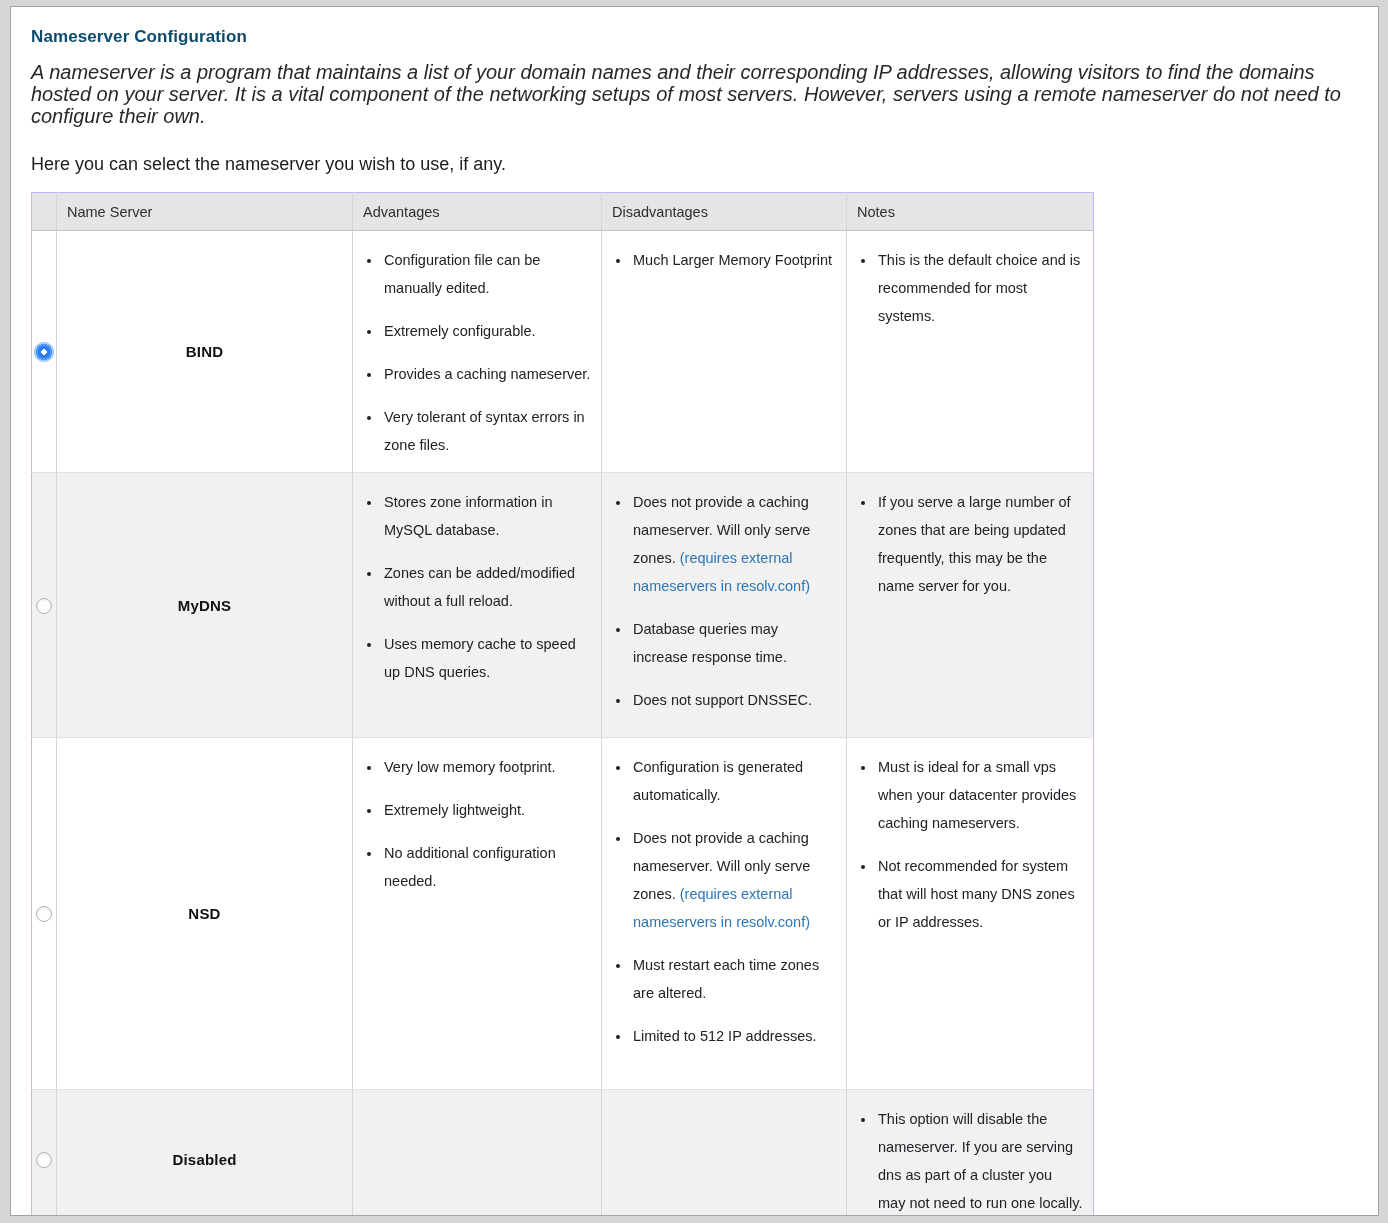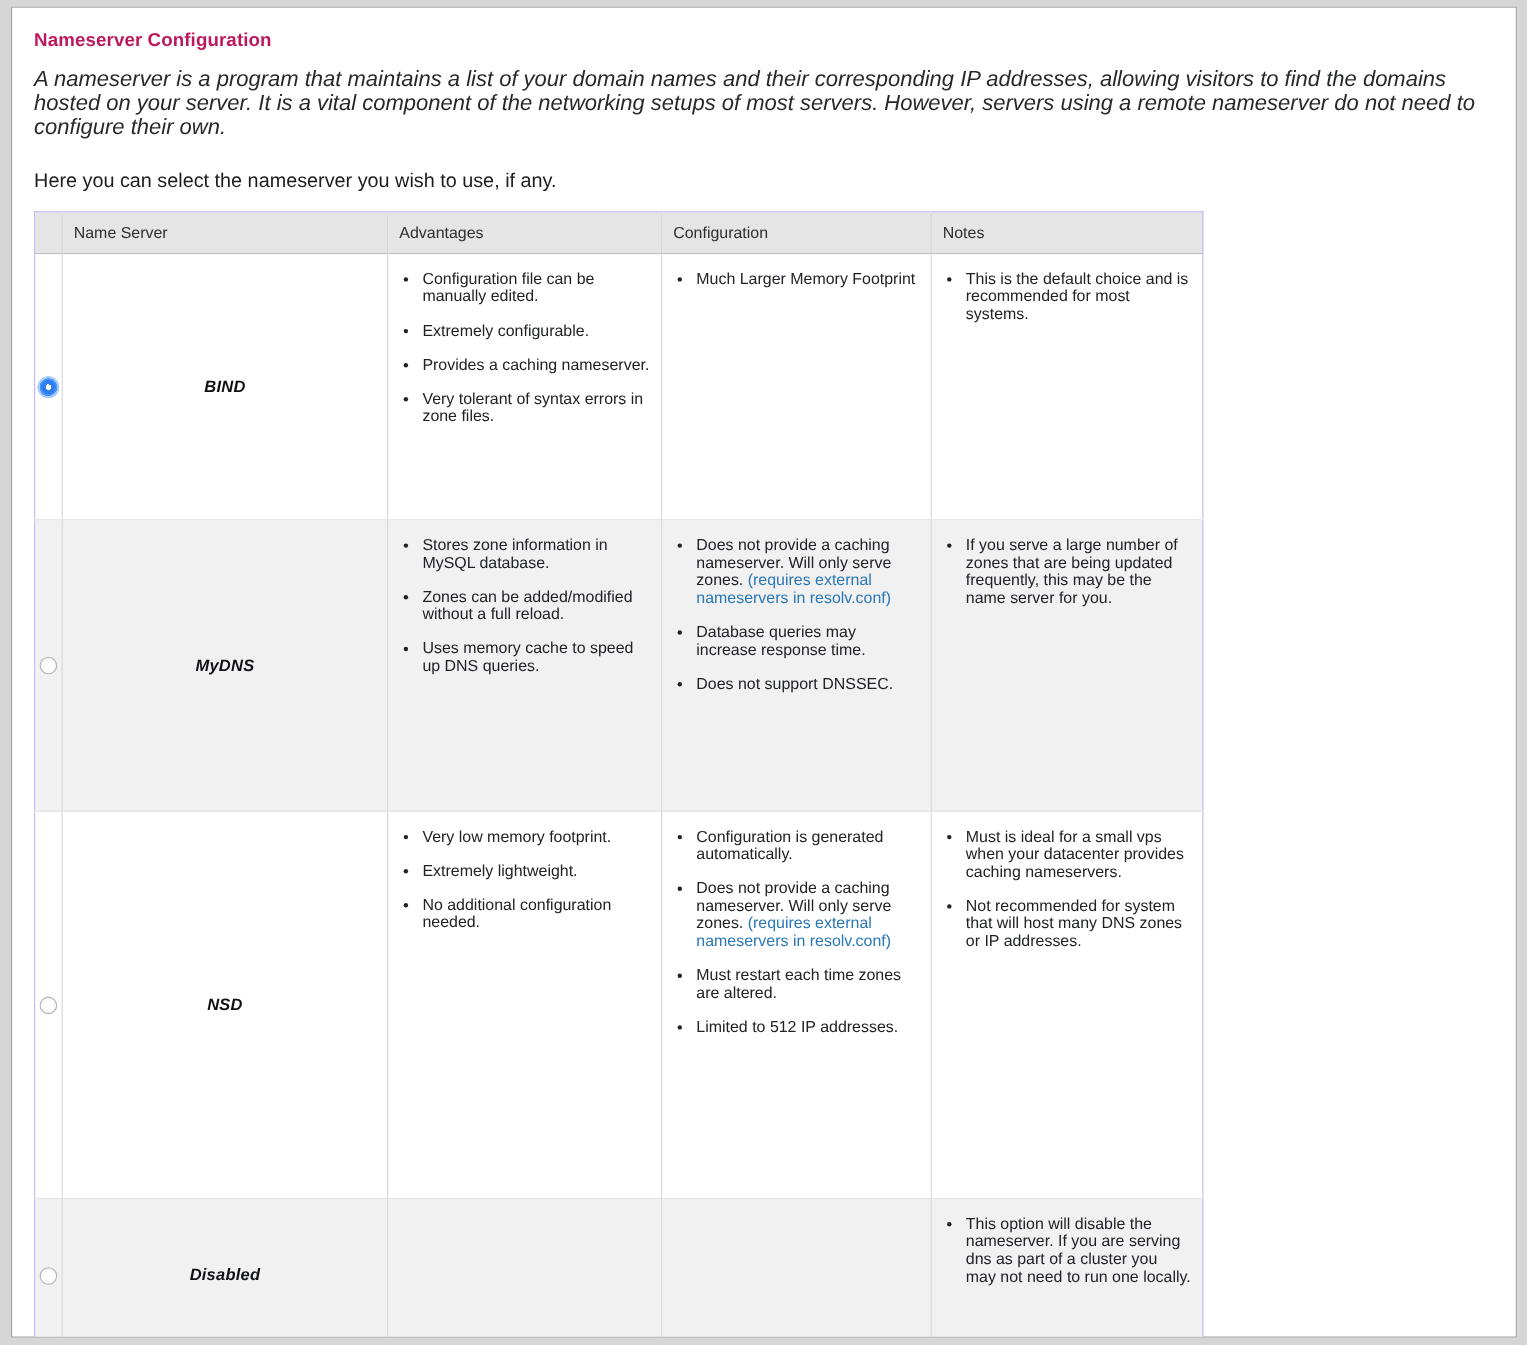--- a/index.html
+++ b/index.html
@@ -21,21 +21,21 @@
   }
   .frame{padding:6px 9px 7px 10px;width:100%;height:100%;}
   .panel{
     background:var(--panel-bg);
     border:1px solid #a3a3a3;
     width:1369px;height:1210px;
     padding:12px 24px 20px 20px;
     overflow:hidden;
   }
   h1.page-title{
-    font-size:17px;font-weight:bold;color:#be185d;
+    font-size:17px;font-weight:bold;color:#0c4a6e;
     margin:8px 0 14px 0;letter-spacing:.1px;
   }
   p.description{
     font-style:italic;font-size:20px;line-height:22px;color:#26282c;
     margin:0 0 27px 0;max-width:1336px;
   }
   p.intro{font-size:18px;margin:0 0 17px 0;color:#1c1c1c;}
   table.ns-table{
     border-collapse:collapse;table-layout:fixed;
     border:1px solid #c4b5fd;
@@ -55,28 +55,28 @@
   .ns-table tbody tr:first-child{border-top:none;}
   .ns-table tbody tr:nth-child(even){background:var(--altrow-bg);}
   col.c-radio{width:25px;}
   col.c-name{width:296px;}
   col.c-adv{width:249px;}
   col.c-dis{width:245px;}
   col.c-notes{width:247px;}
   td.radio-cell{vertical-align:middle;text-align:center;padding:0;}
   td.name-cell{
     vertical-align:middle;text-align:center;
-    font-weight:bold;font-size:15px;color:#101114;letter-spacing:.2px;font-style:italic;
+    font-weight:bold;font-size:15px;color:#101114;letter-spacing:.2px;
   }
   td.list-cell{vertical-align:top;padding:15px 10px 10px 8px;}
   td.list-cell ul{
     margin:0;padding:0 0 0 21px;list-style:disc outside;
   }
   td.list-cell li{
-    margin:0 0 15px 0;line-height:16px;color:#202227;
+    margin:0 0 15px 0;line-height:28px;color:#202227;
     padding-left:2px;
   }
   td.list-cell li:last-child{margin-bottom:0;}
   a.cell-link{color:var(--link-color);text-decoration:none;cursor:pointer;}
   .radio{
     display:inline-block;width:16px;height:16px;border-radius:50%;
     background:#fdfdfd;border:1px solid #b3b3b3;
     box-shadow:inset 0 1px 2px rgba(0,0,0,.07);
     vertical-align:middle;cursor:pointer;
   }
@@ -105,21 +105,21 @@
           <col class="c-name">
           <col class="c-adv">
           <col class="c-dis">
           <col class="c-notes">
       </colgroup>
       <thead>
         <tr>
           <th></th>
           <th>Name Server</th>
           <th>Advantages</th>
-          <th>Configuration</th>
+          <th>Disadvantages</th>
           <th>Notes</th>
         </tr>
       </thead>
       <tbody id="rows-body">
   <tr style="height: 242px;">
     <td class="radio-cell">
       <span class="radio selected"></span>
     </td>
     <td class="name-cell">BIND</td>
     <td class="list-cell">

